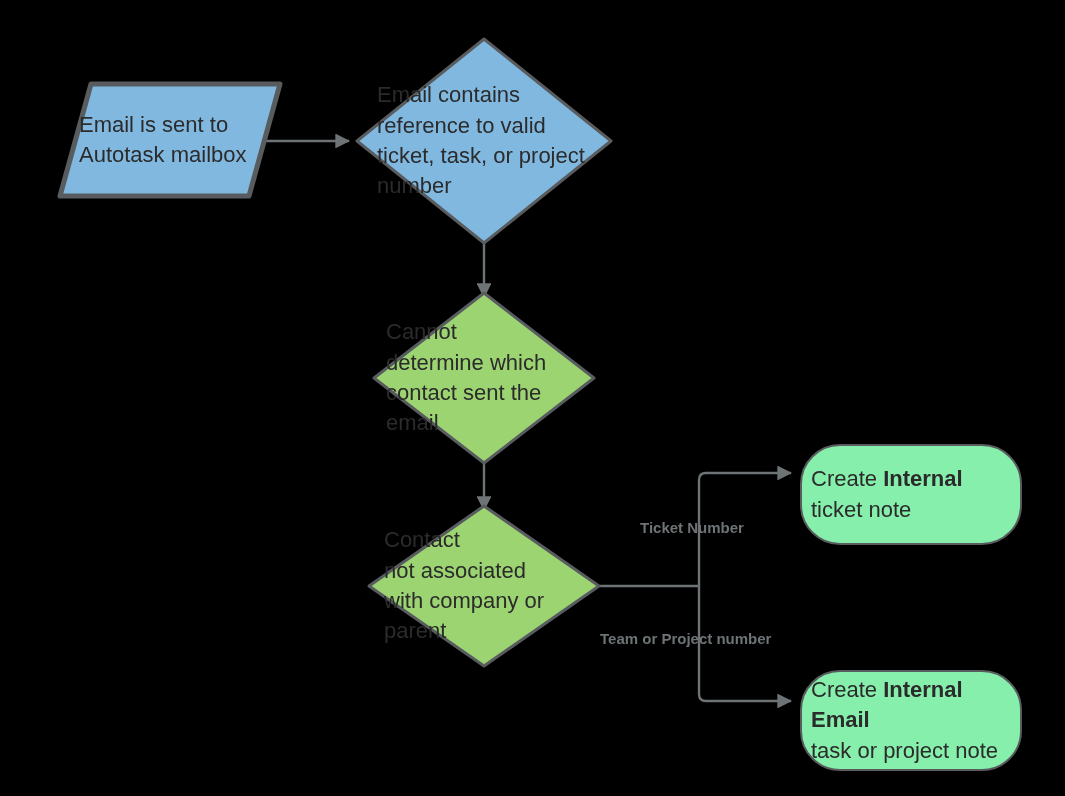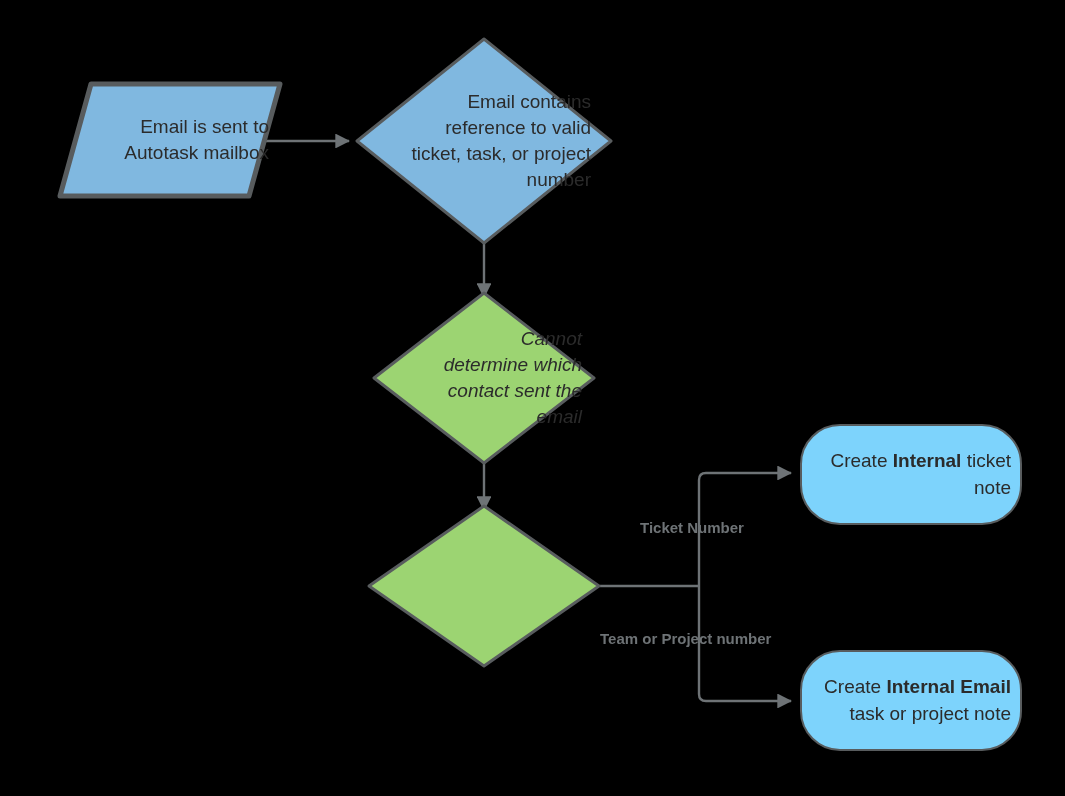--- a/index.html
+++ b/index.html
@@ -23,23 +23,23 @@
     width: 1065px;
     height: 796px;
     pointer-events: none;
   }
   .node {
     position: absolute;
     box-sizing: border-box;
     display: flex;
     align-items: center;
     justify-content: center;
-    text-align: right;
+    text-align: left;
     color: #2b2b2b;
-    font-size: 19px;
+    font-size: 22px;
     line-height: 1.38;
   }
   .node .label {
     position: relative;
     z-index: 2;
     padding: 0 6px;
     white-space: pre-line;
   }
 
   
@@ -74,37 +74,38 @@
     height: 210px;
   }
   .dia-decision .label { width: 214px; }
 
   .dia-contact {
     left: 371px;
     top: 290px;
     width: 226px;
     height: 176px;
   }
-  .dia-contact .label { width: 196px; font-style: italic; }
+  .dia-contact .label { width: 196px; }
 
   .dia-assoc {
     left: 366px;
     top: 503px;
     width: 236px;
     height: 166px;
   }
   .dia-assoc .label { width: 200px; }
 
   
   .rbox {
     width: 222px;
     height: 101px;
-    background: #7dd3fc;
+    background: #86efac;
     border: 2.5px solid #585c5e;
     border-radius: 40px;
+    margin-top: 20px;
   }
   .rbox-1 { left: 800px; top: 424px; }
   .rbox-2 { left: 800px; top: 650px; }
   .rbox .label { width: 200px; }
 
   .b { font-weight: bold; }
 
   
   .edge-label {
     position: absolute;
@@ -167,20 +168,24 @@
     <span class="label">Cannot
 determine which
 contact  sent the
 email</span>
   </div>
 
   <div class="node diamond dia-assoc">
     <svg class="shape" viewBox="0 0 236 166" preserveAspectRatio="none" xmlns="http://www.w3.org/2000/svg">
       <path d="M 118 3 L 233 83 L 118 163 L 3 83 Z" fill="#9cd472" stroke="#585c5e" stroke-width="3" stroke-linejoin="round" vector-effect="non-scaling-stroke"></path>
     </svg>
+    <span class="label">Contact
+not associated
+with company or
+parent</span>
   </div>
 
   <div class="node rbox rbox-1">
     <span class="label"><span>Create </span><span class="b">Internal</span><span> ticket note</span></span>
   </div>
 
   <div class="node rbox rbox-2">
     <span class="label"><span>Create </span><span class="b">Internal Email</span><span>
 task or project note</span></span>
   </div>

